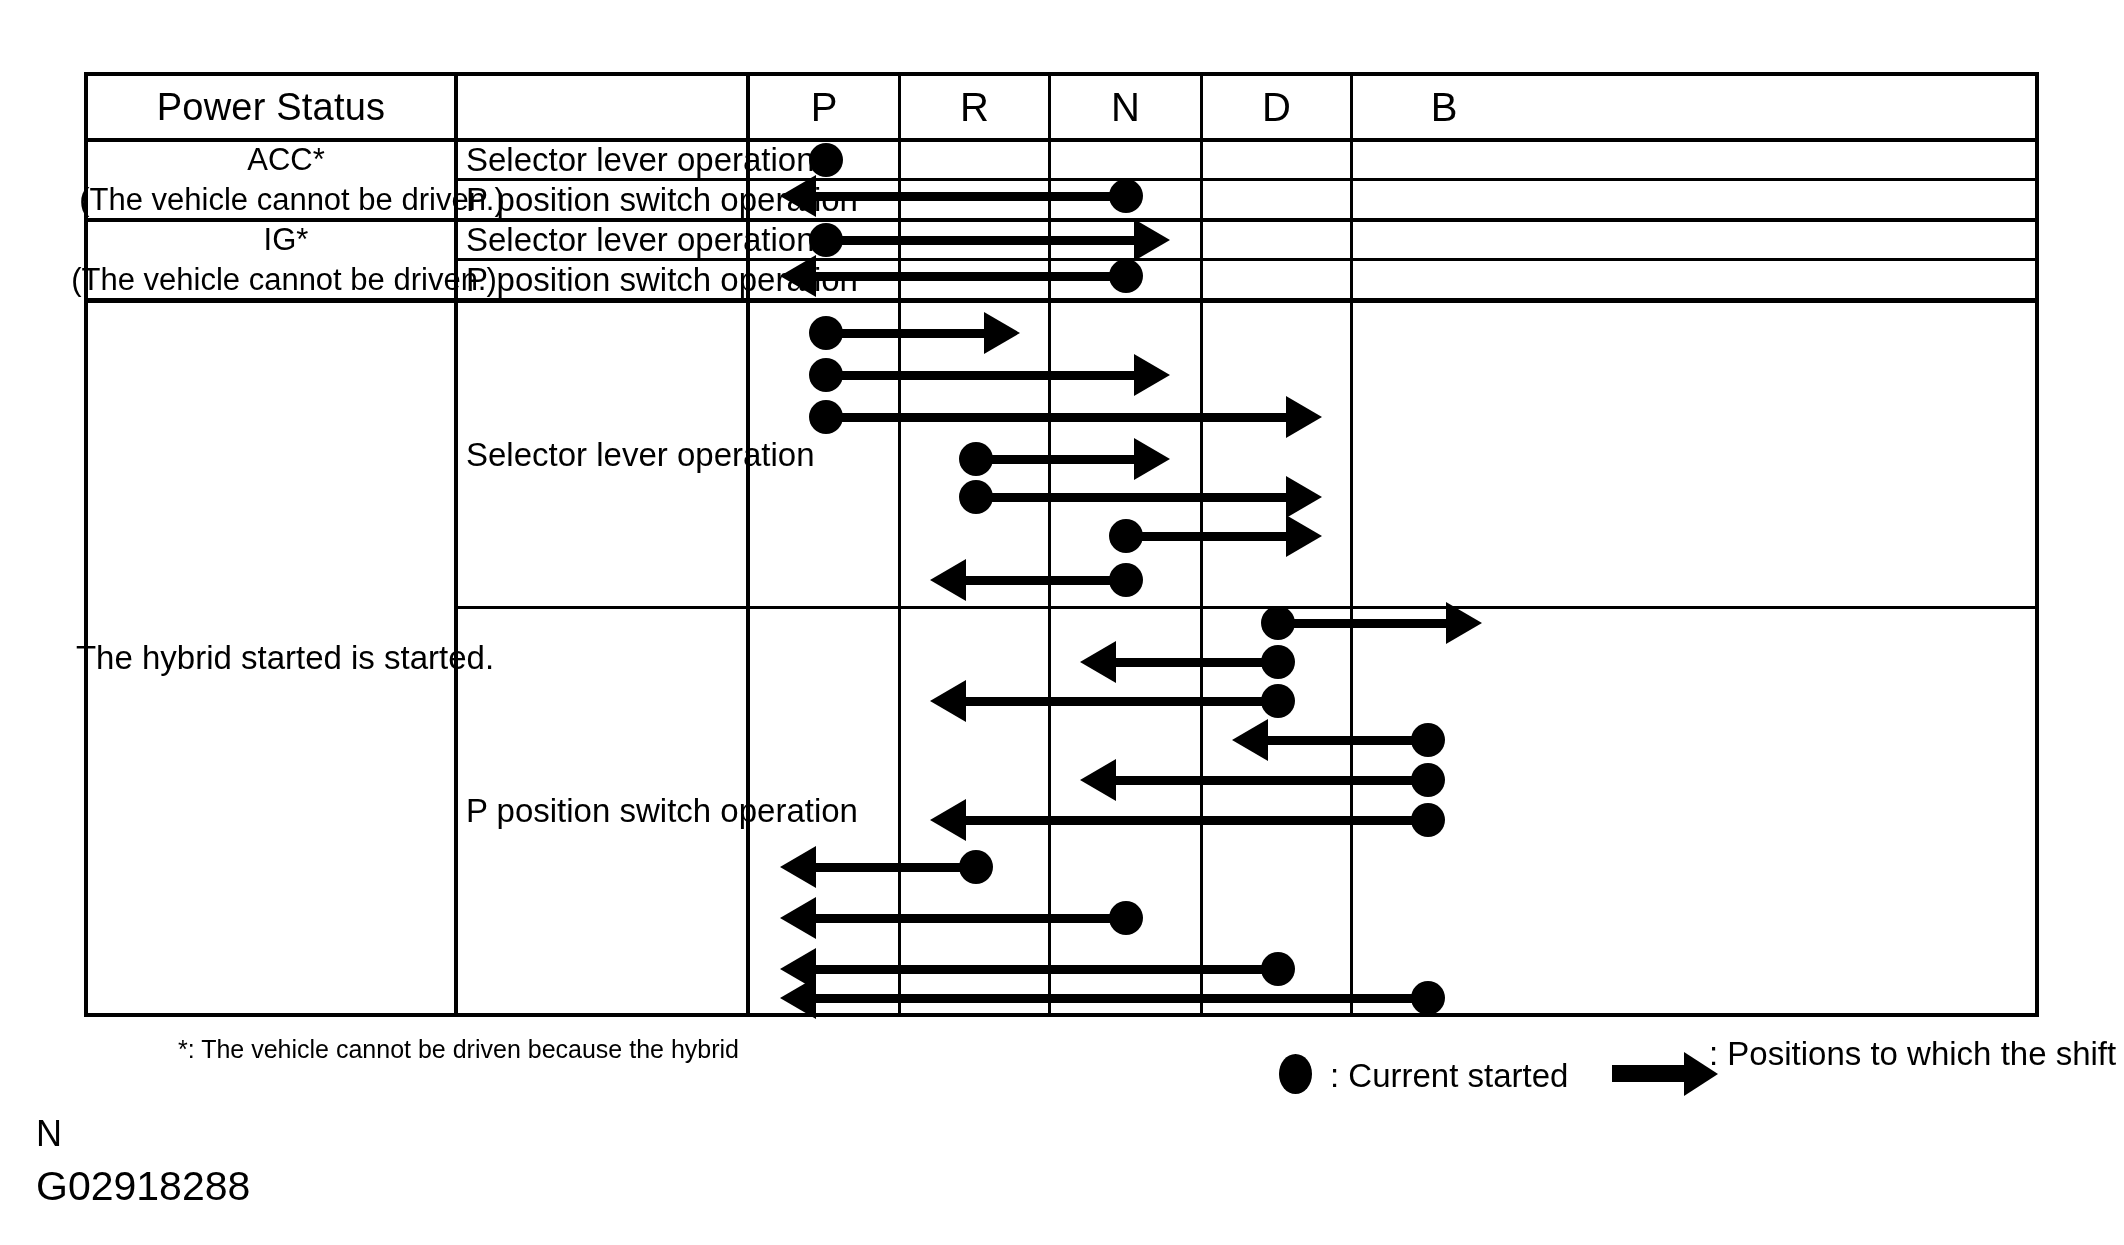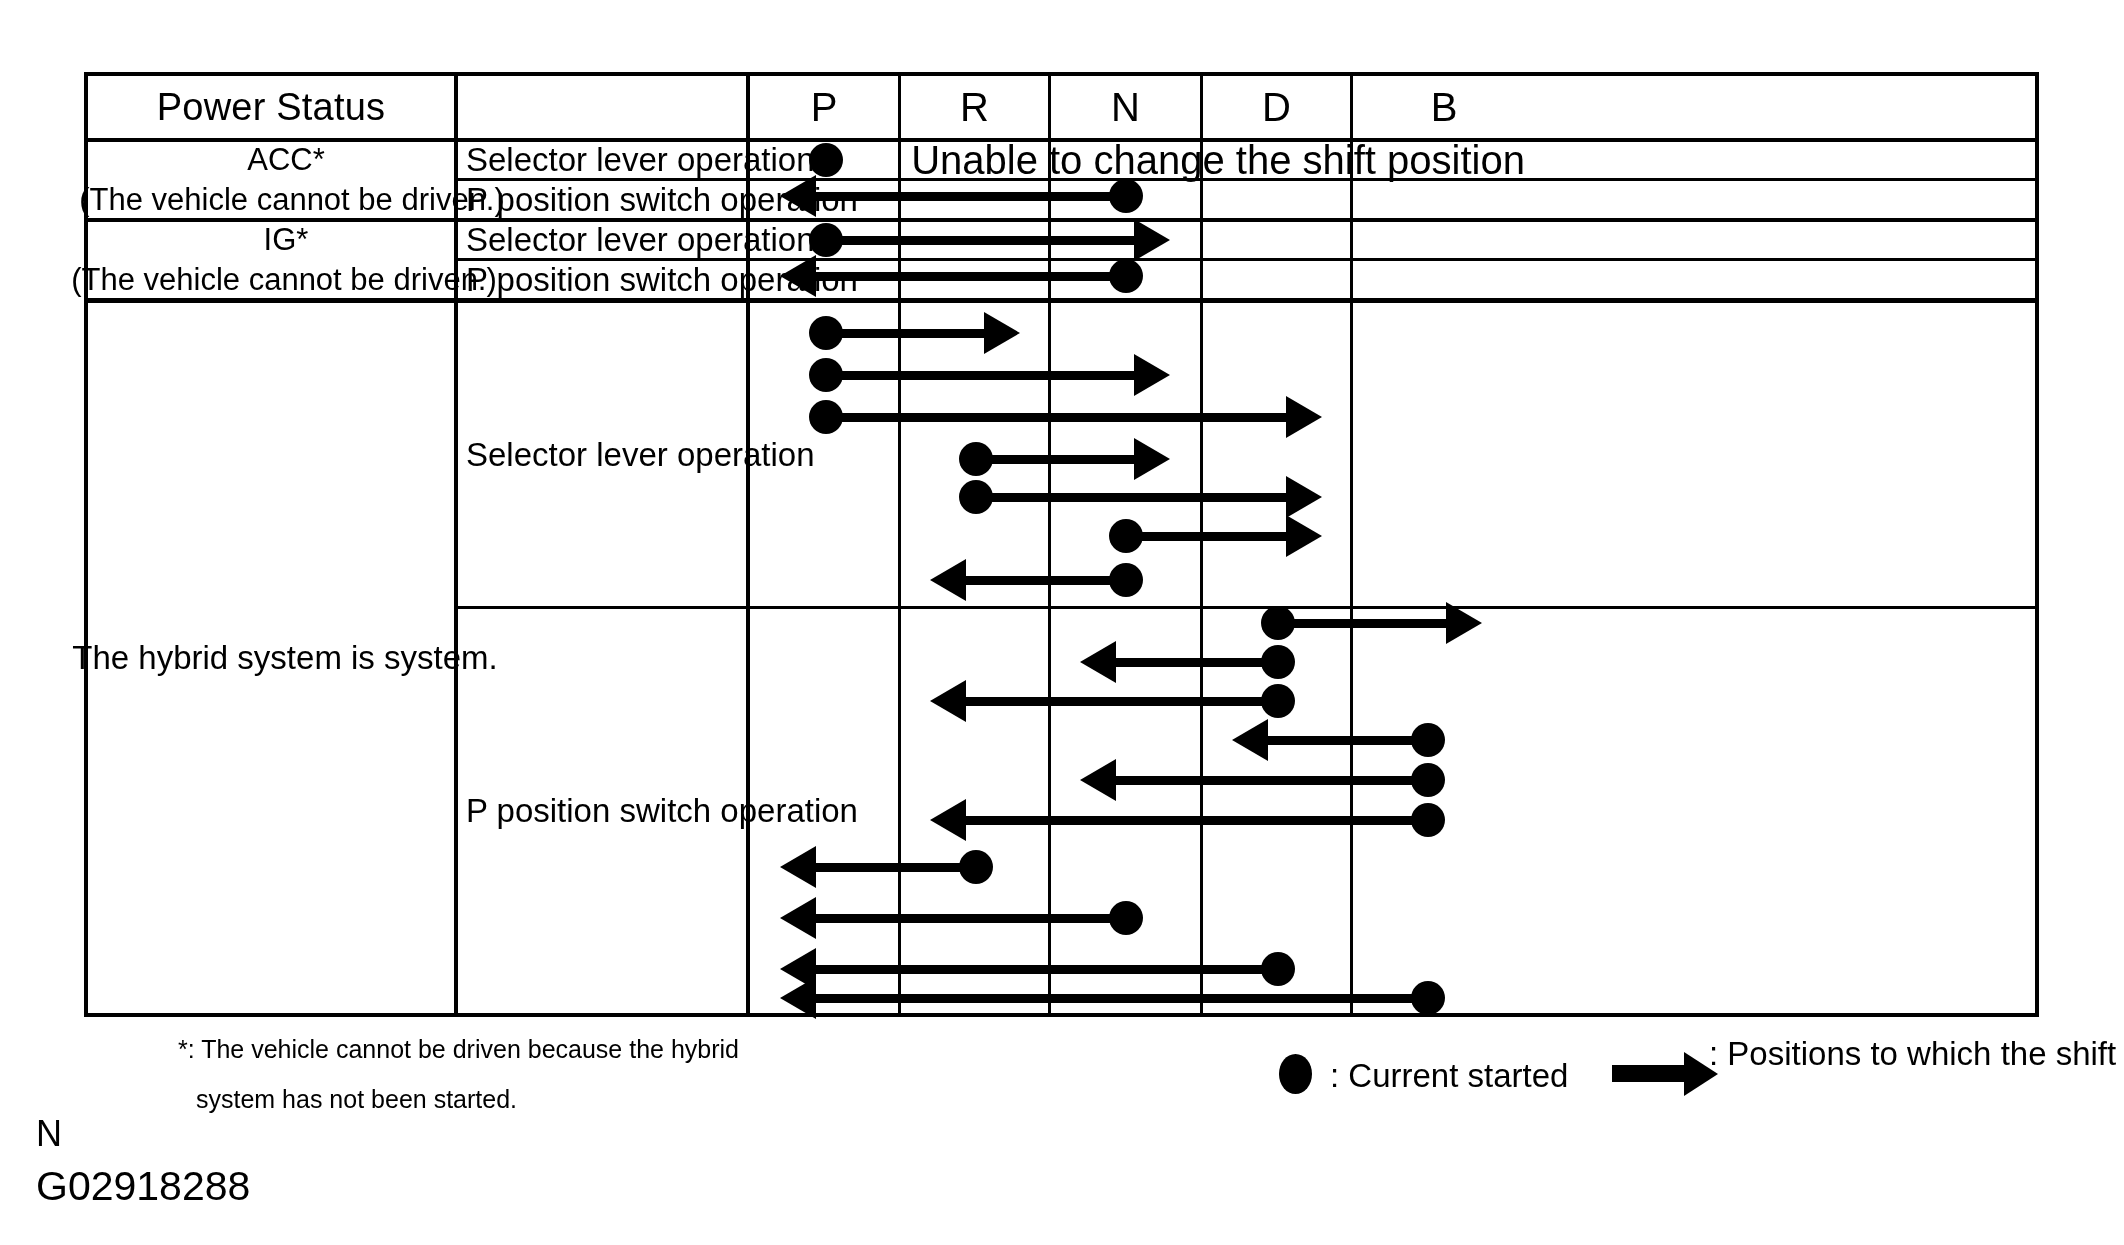--- a/index.html
+++ b/index.html
@@ -87,40 +87,37 @@
       <span class="hdr-pos">B</span>
     </div>
 
     <div class="cell col" style="left:0;top:66px;width:366px;height:76px;padding-left:30px;">
       <span class="lbl-sm">ACC*</span>
       <span class="lbl-sm" style="padding-left:12px;">(The vehicle cannot be driven.)</span>
     </div>
     <div class="cell left" style="left:370px;top:66px;width:288px;height:36px;padding-left:8px;">
       <span class="lbl">Selector lever operation</span>
     </div>
-    <div class="cell ctr" style="left:813px;top:66px;width:634px;height:36px;">
-      <span class="big">Unable to change the shift position</span>
-    </div>
     <div class="cell left" style="left:370px;top:105px;width:288px;height:37px;padding-left:8px;">
       <span class="lbl">P position switch operation</span>
     </div>
 
     <div class="cell col" style="left:0;top:146px;width:366px;height:76px;padding-left:26px;">
       <span class="lbl-sm" style="padding-left:4px;">IG*</span>
       <span class="lbl-sm">(The vehicle cannot be driven.)</span>
     </div>
     <div class="cell left" style="left:370px;top:146px;width:288px;height:36px;padding-left:8px;">
       <span class="lbl">Selector lever operation</span>
     </div>
     <div class="cell left" style="left:370px;top:185px;width:288px;height:37px;padding-left:8px;">
       <span class="lbl">P position switch operation</span>
     </div>
 
     <div class="cell col" style="left:0;top:227px;width:366px;height:710px;padding-left:28px;">
-      <span class="lbl">The hybrid system is system.</span>
+      <span class="lbl">The hybrid started is started.</span>
     </div>
     <div class="cell left" style="left:370px;top:227px;width:288px;height:303px;padding-left:8px;">
       <span class="lbl">Selector lever operation</span>
     </div>
     <div class="cell left" style="left:370px;top:533px;width:288px;height:404px;padding-left:8px;">
       <span class="lbl">P position switch operation</span>
     </div>
 
     <div class="grid">
 
@@ -202,21 +199,20 @@
       <div class="head-l" style="left:692px;top:872px;"></div>
       <div class="dot" style="left:1173px;top:876px;"></div>
 
       <div class="seg" style="left:728px;top:918px;width:620px;"></div>
       <div class="head-l" style="left:692px;top:901px;"></div>
       <div class="dot" style="left:1323px;top:905px;"></div>
     </div>
   </div>
 
   <div class="note" style="left:178px;top:1033px;">*: The vehicle cannot be driven because the hybrid</div>
-  <div class="note" style="left:196px;top:1083px;">system has not been started.</div>
 
   <div class="legend-dot" style="left:1279px;top:1054px;"></div>
   <div class="legend-txt" style="left:1330px;top:1055px;">: Current started</div>
 
   <div class="lg-seg" style="left:1612px;top:1065px;width:72px;"></div>
   <div class="lg-head" style="left:1684px;top:1052px;"></div>
   <div class="legend-txt" style="left:1709px;top:1033px;">: Positions to which the shift</div>
 
   <div class="code" style="left:36px;top:1113px;font-size:36px;">N</div>
   <div class="code" style="left:36px;top:1163px;">G02918288</div>

